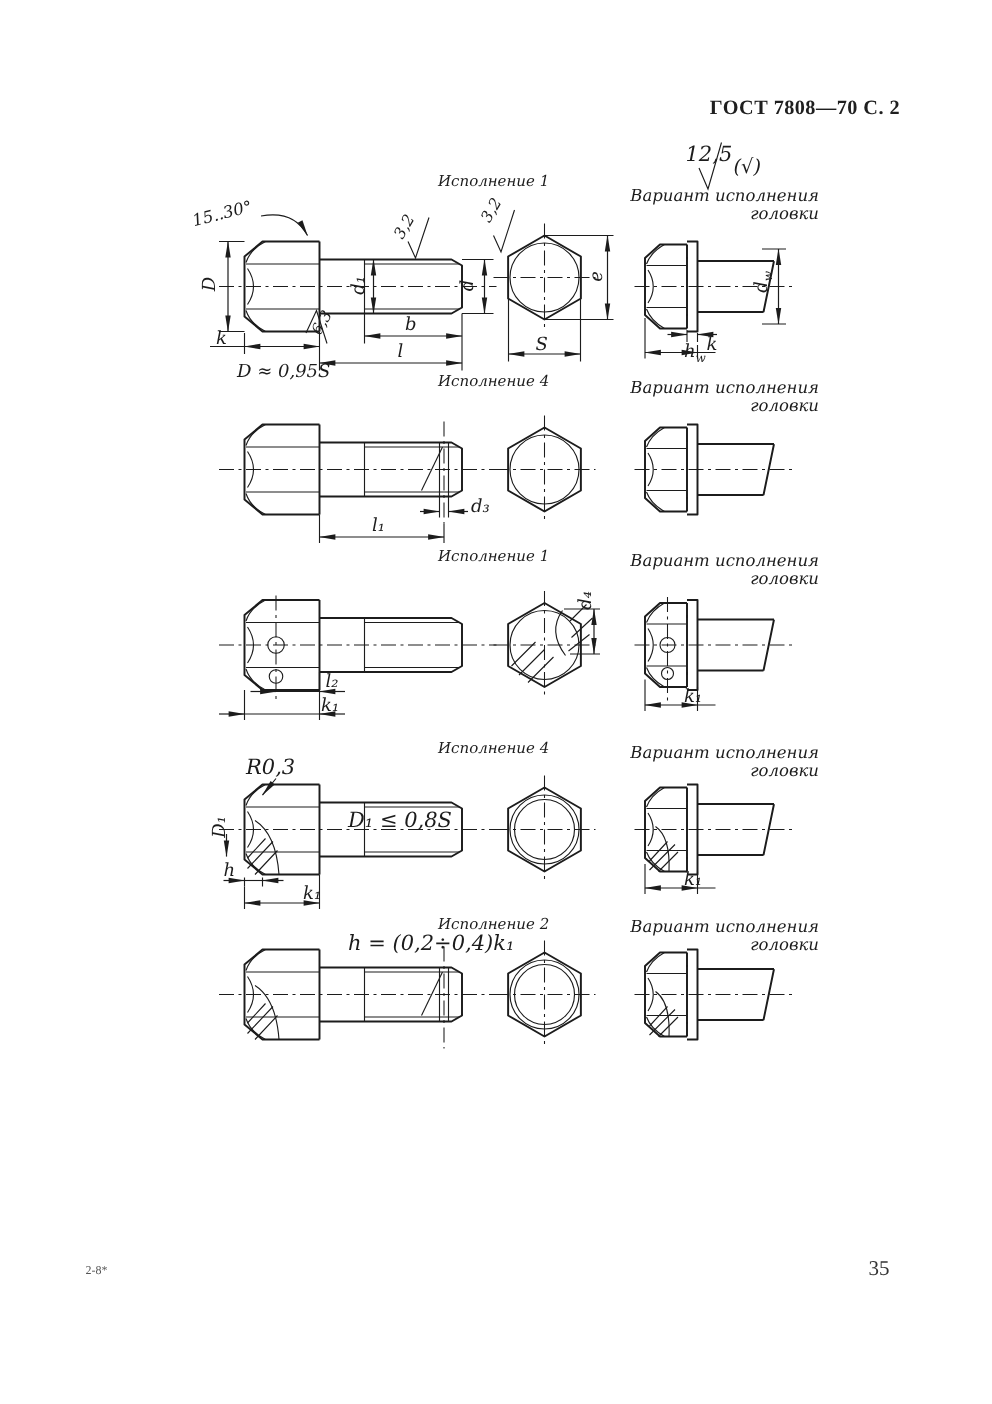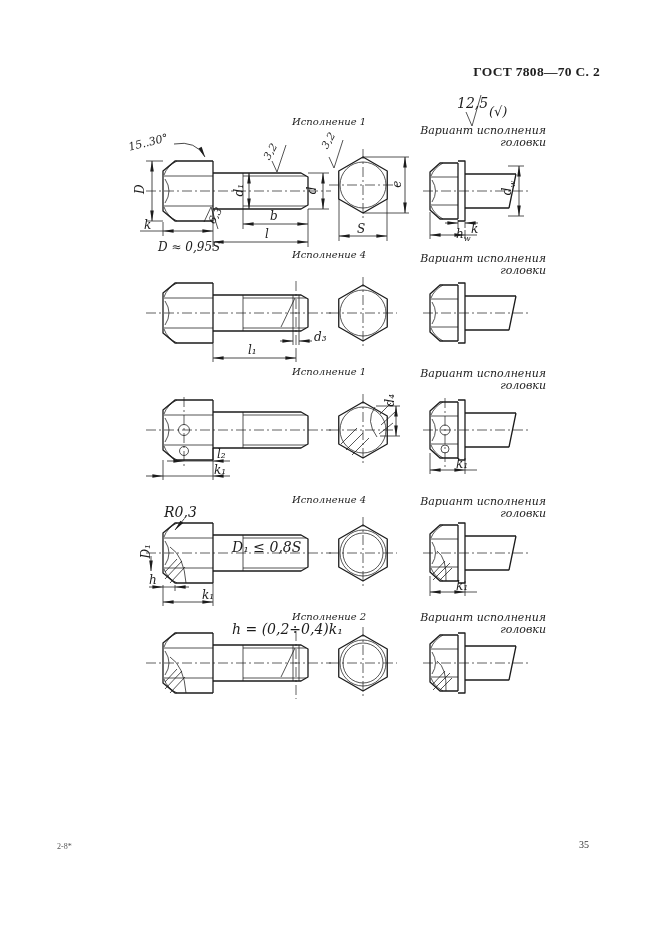--- a/index.html
+++ b/index.html
@@ -10,21 +10,21 @@
   .lbl{position:absolute;font-style:italic;font-size:12px;line-height:1.05;white-space:nowrap;color:#1c1c1c;}
   .title{font-size:10px;text-align:center;}
   .variant{font-size:11px;text-align:right;width:150px;}
   .hdr{position:absolute;font-style:normal;font-weight:bold;font-size:13.5px;
        font-family:"Liberation Serif", serif;letter-spacing:.3px;white-space:nowrap;}
   .rot90{transform:rotate(-90deg);transform-origin:center;}
   .rot60{transform:rotate(-60deg);transform-origin:center;font-size:10.5px;}
   .rot14{transform:rotate(-14deg);transform-origin:center;font-size:11px;}
   .small{font-size:14px;}
   .tiny{font-size:8px;color:#555;font-style:normal;font-family:"Liberation Serif",serif;}
-  .page-num{font-size:10px;font-style:normal;font-family:"Liberation Serif",serif;color:#333;}
+  .page-num{font-size:14px;font-style:normal;font-family:"Liberation Serif",serif;color:#333;}
   sub{font-size:8px;}
   
   .ol{stroke:#1c1c1c;stroke-width:1.3;fill:none;stroke-linejoin:round;}
   .tl{stroke:#1c1c1c;stroke-width:0.75;fill:none;}
   .cl{stroke:#1c1c1c;stroke-width:0.7;fill:none;stroke-dasharray:10 3 2 3;}
   .dl{stroke:#1c1c1c;stroke-width:0.8;fill:none;marker-start:url(#arr);marker-end:url(#arr);}
   .dle{stroke:#1c1c1c;stroke-width:0.8;fill:none;marker-end:url(#arr);}
 </style>
 </head>
 <body>

